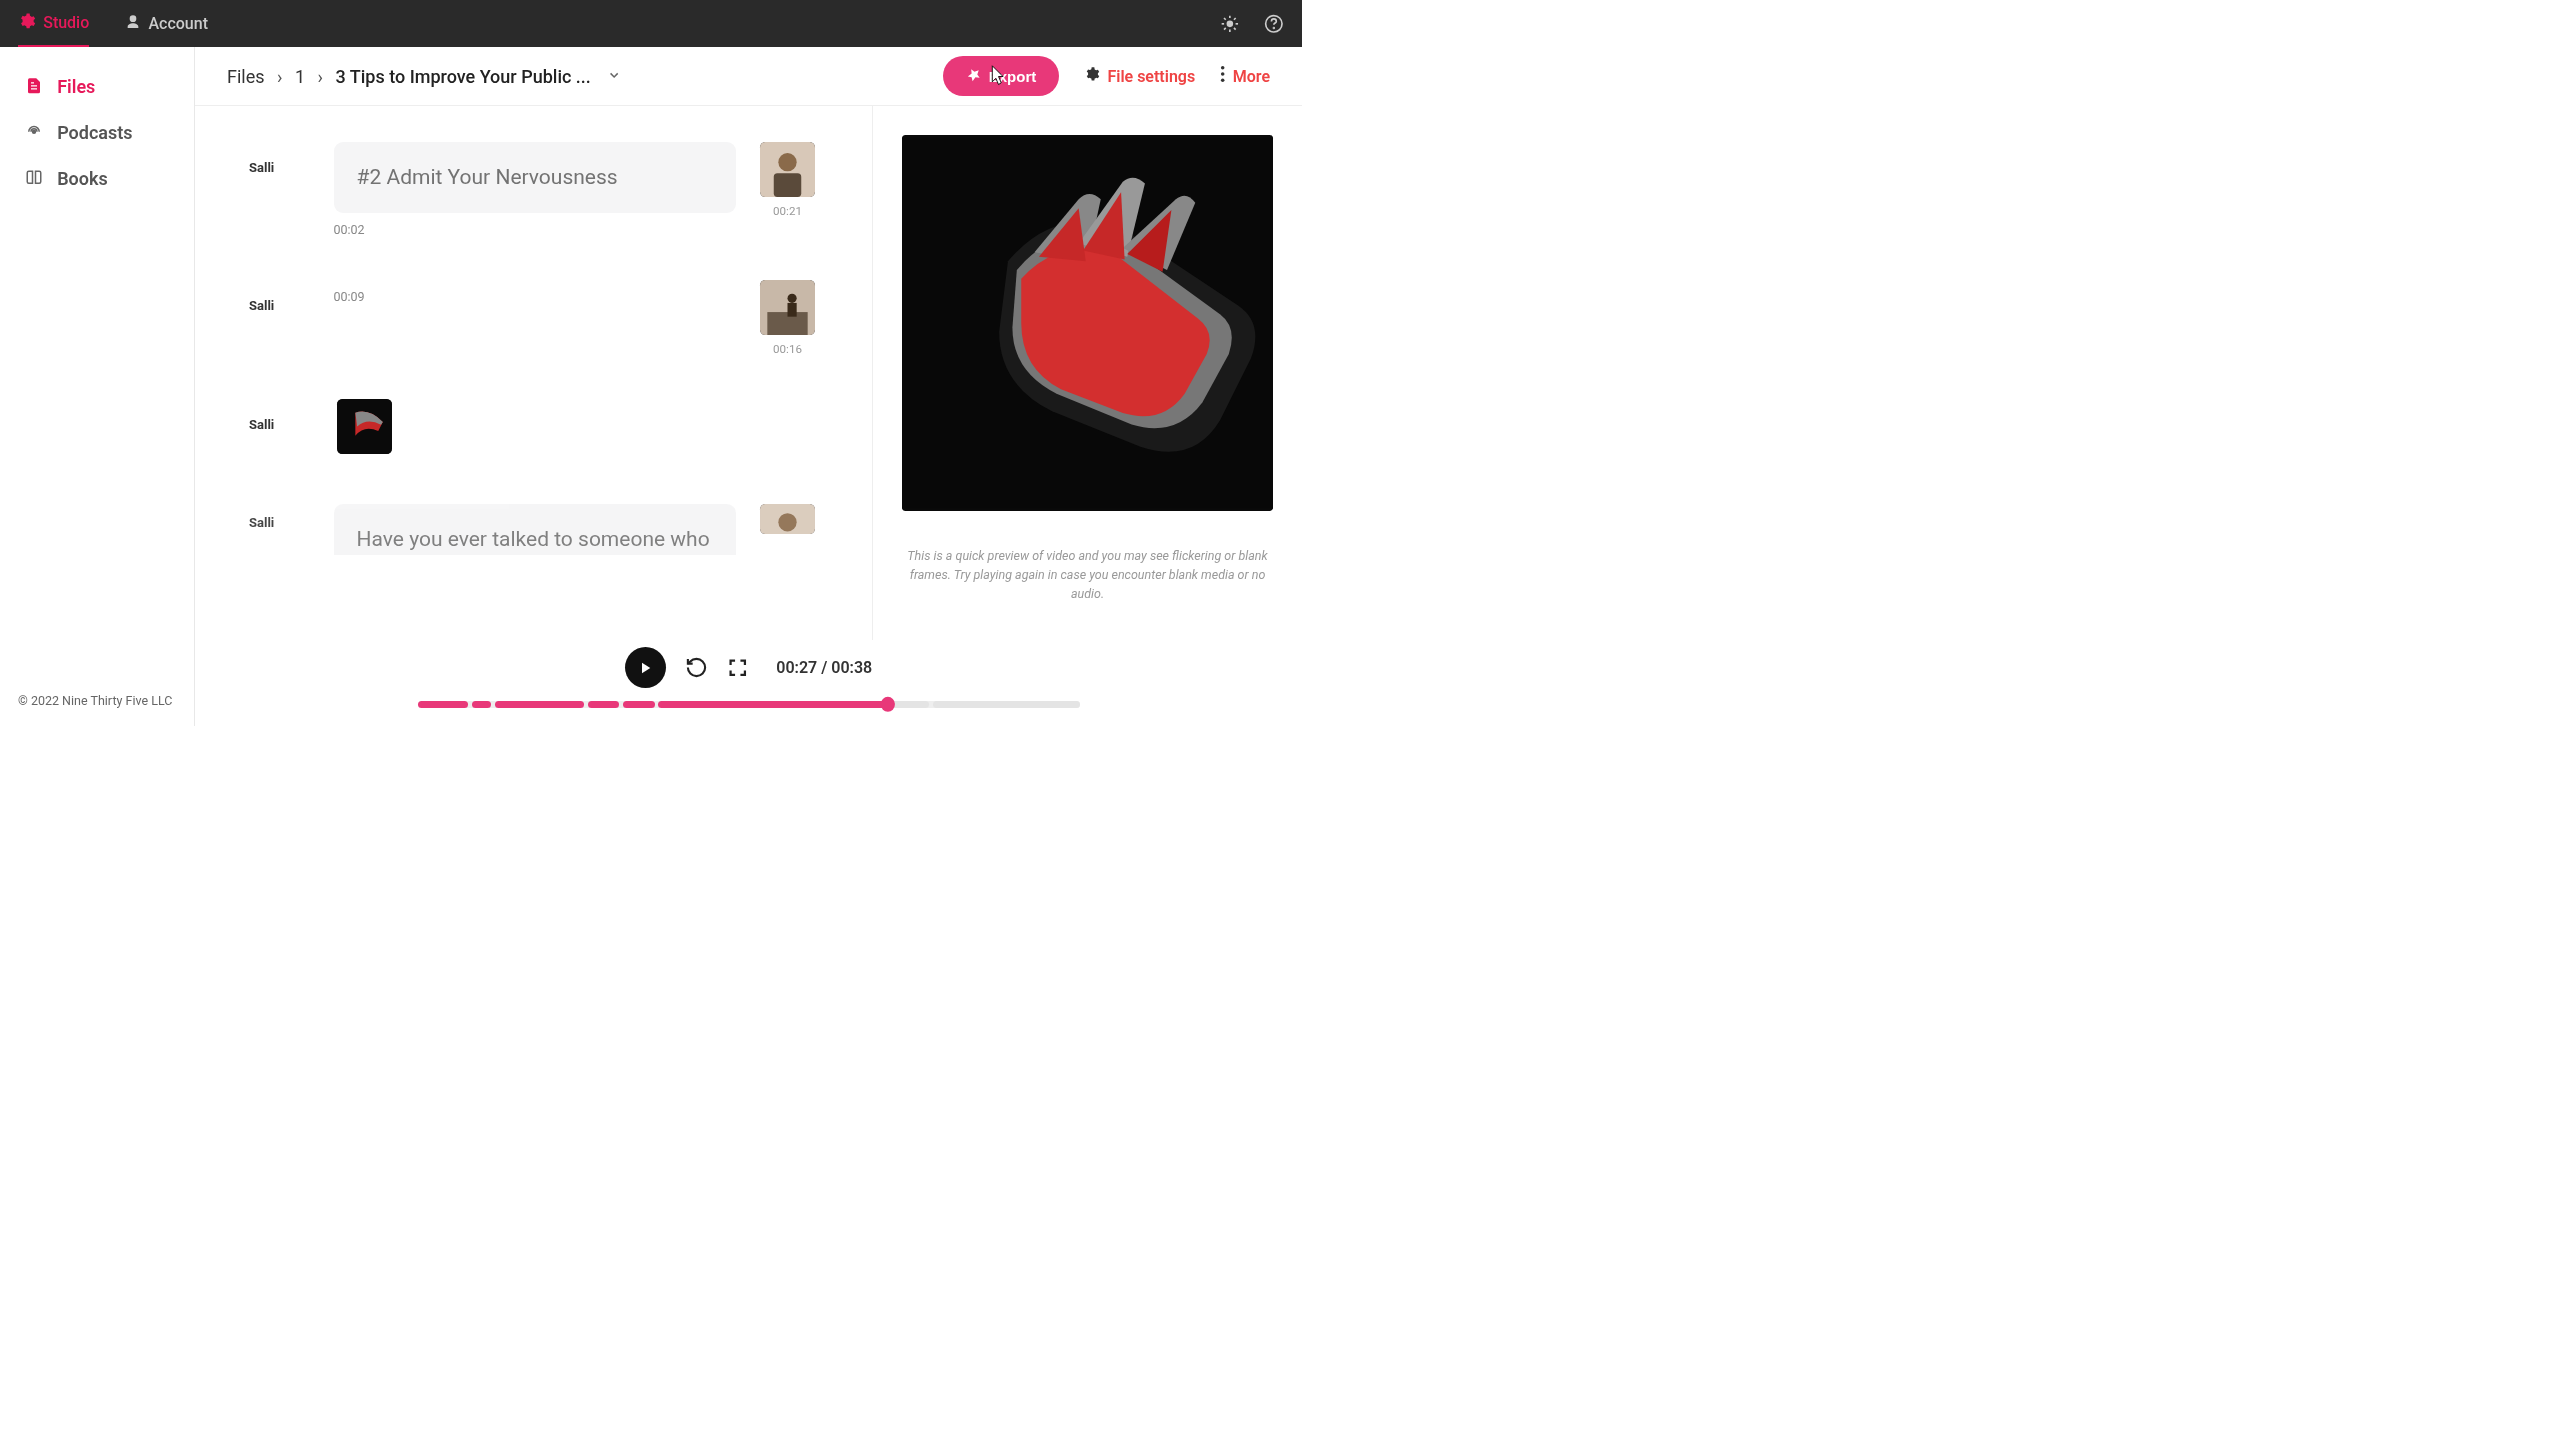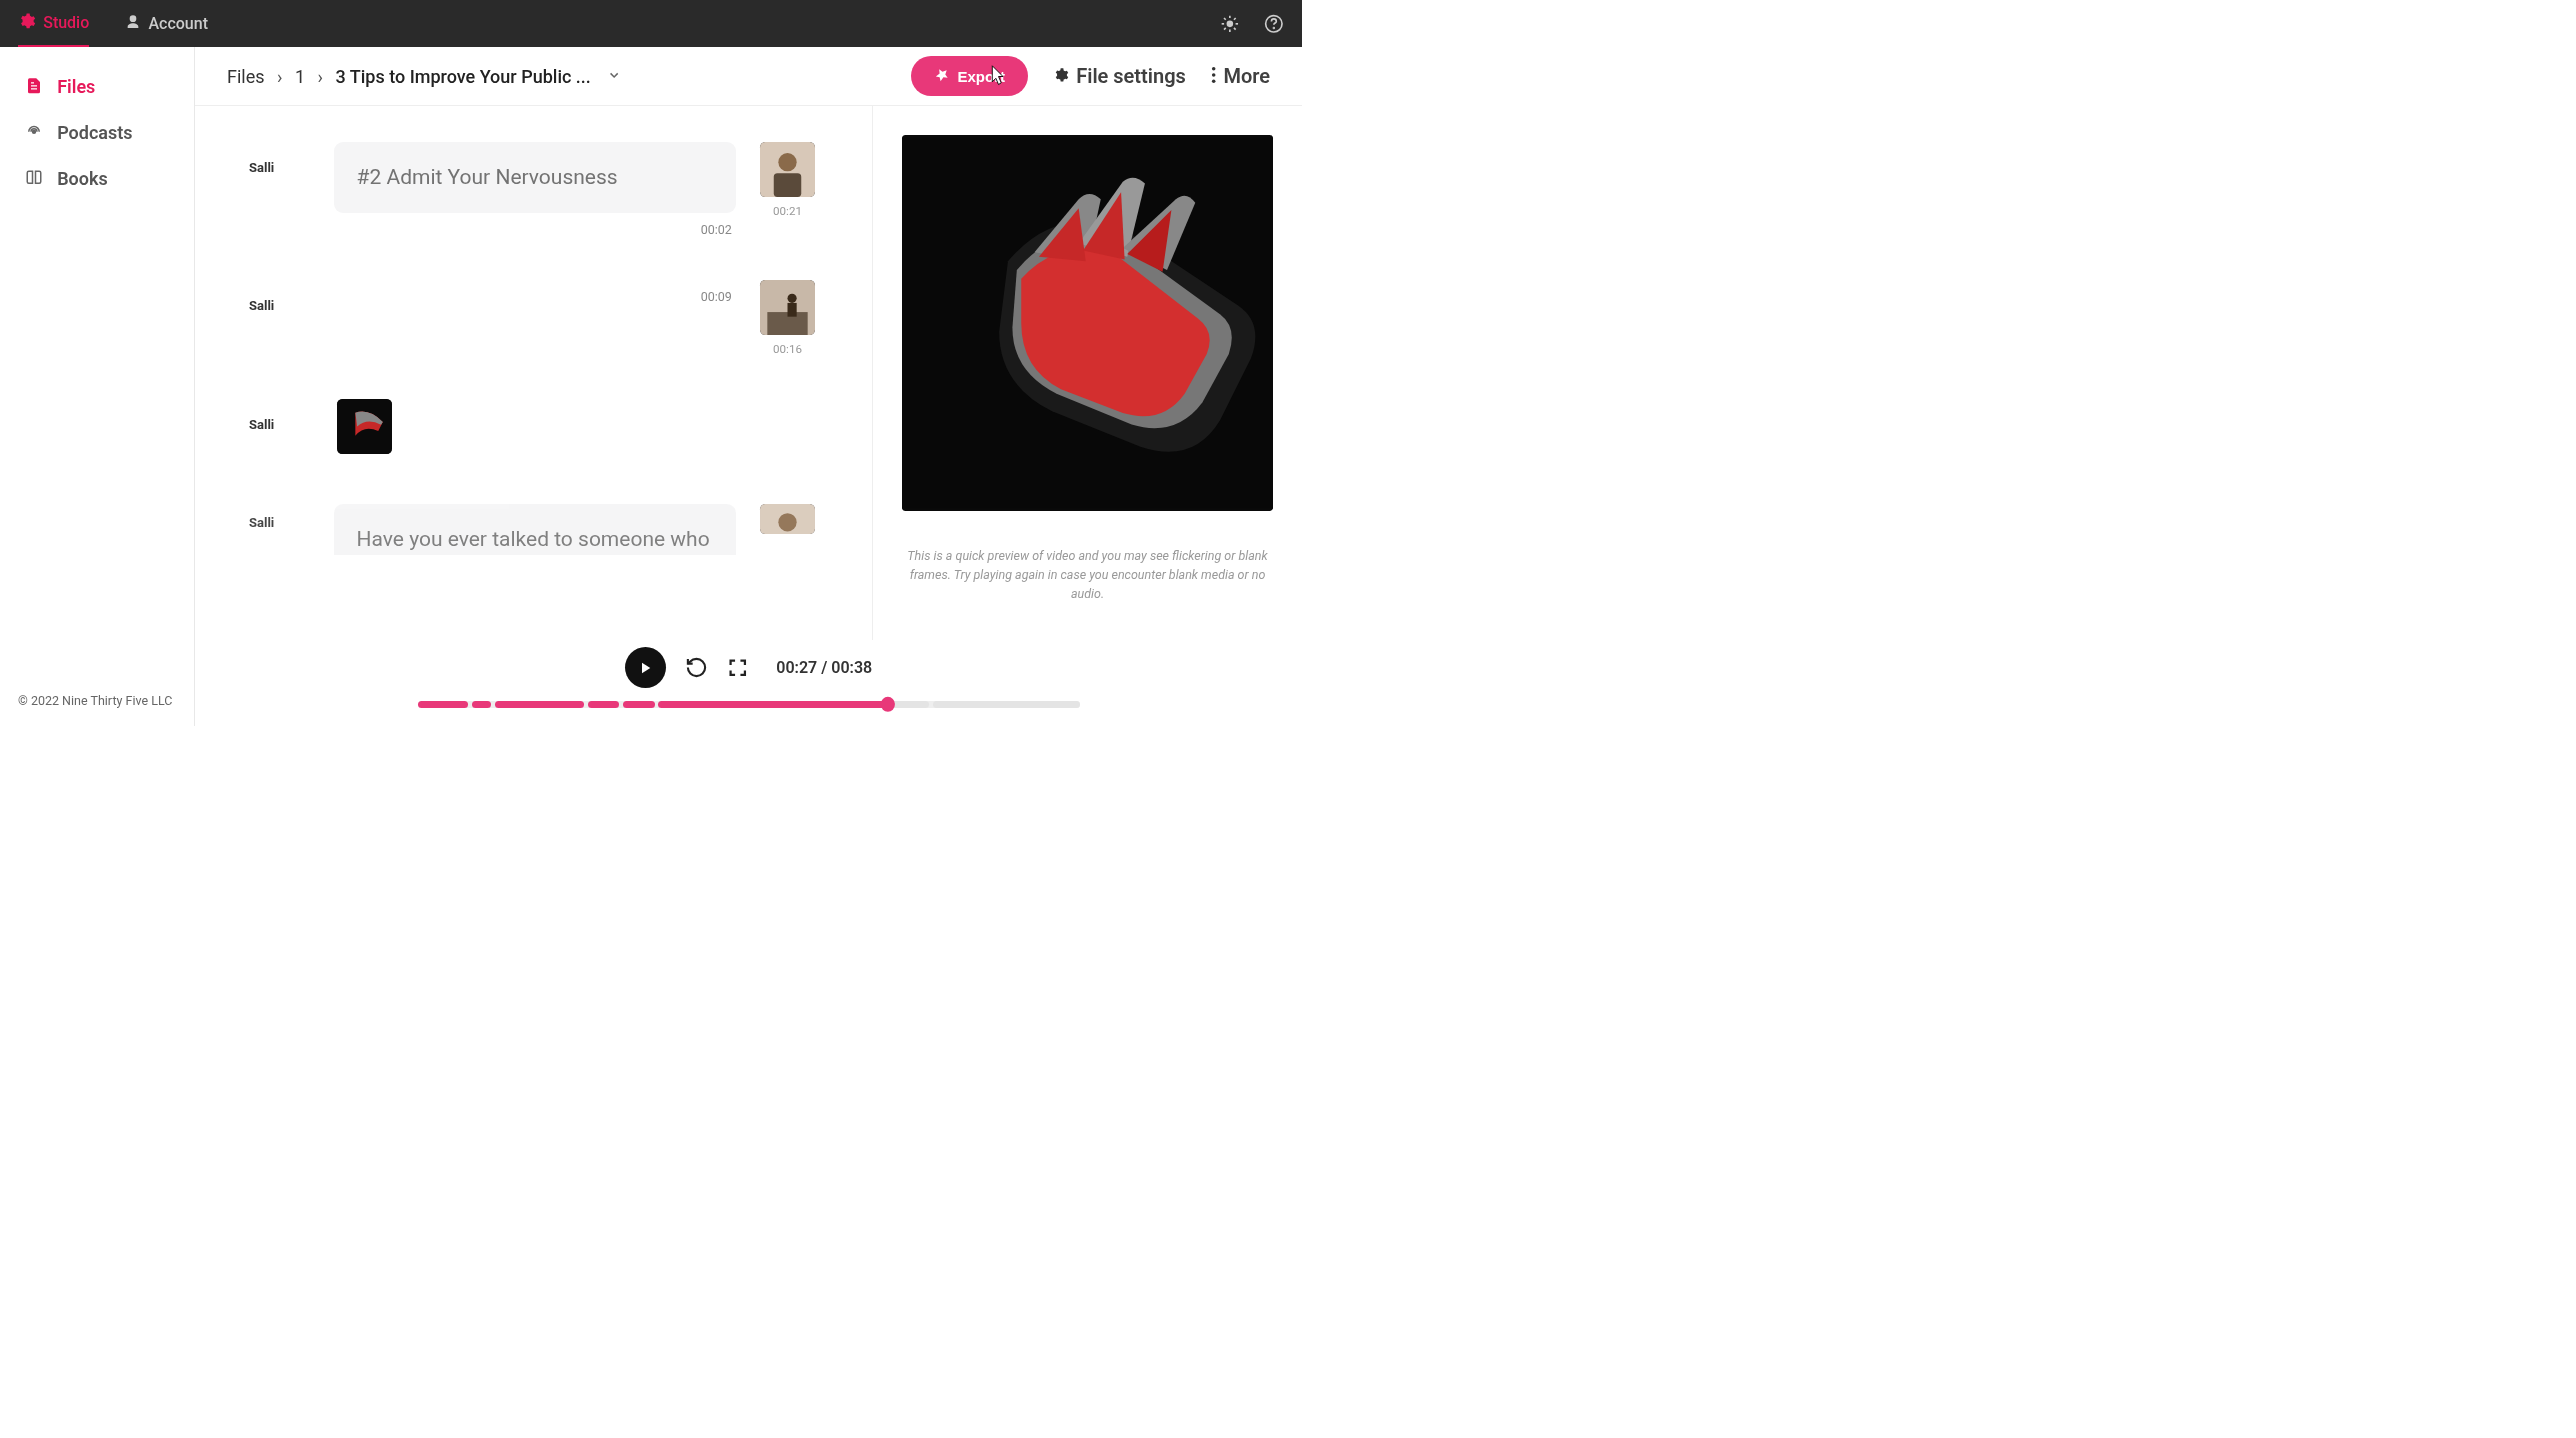--- a/index.html
+++ b/index.html
@@ -123,23 +123,23 @@
       font-weight: 600;
       display: flex;
       align-items: center;
       gap: 7.2px;
       cursor: pointer;
     }
     .settings-link, .more-link {
       display: flex;
       align-items: center;
       gap: 7.2px;
-      font-size: 20px;
+      font-size: 16px;
       font-weight: 600;
-      color: #404040;
+      color: #ef4444;
       cursor: pointer;
     }
 
     
     .content-split {
       flex: 1;
       display: flex;
       overflow: hidden;
     }
     .editor-col {
@@ -173,21 +173,20 @@
       padding: 19.7px 23px;
       font-size: 21px;
       line-height: 1.5;
       color: #737373;
     }
     .block-text.selected {
       background: #fff;
       border: 0.9px solid #ccc;
     }
     .block-time {
-      text-align: right;
       font-size: 12.5px;
       color: #888;
       margin-top: 9px;
       padding-right: 3.6px;
     }
     .block-right {
       width: 61px;
       display: flex;
       flex-direction: column;
       align-items: center;

